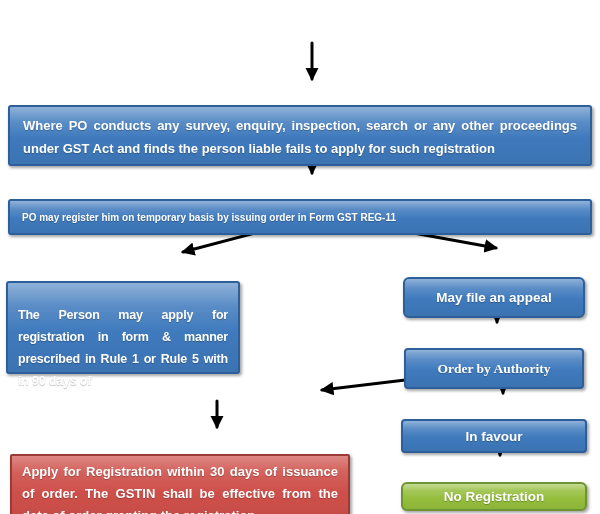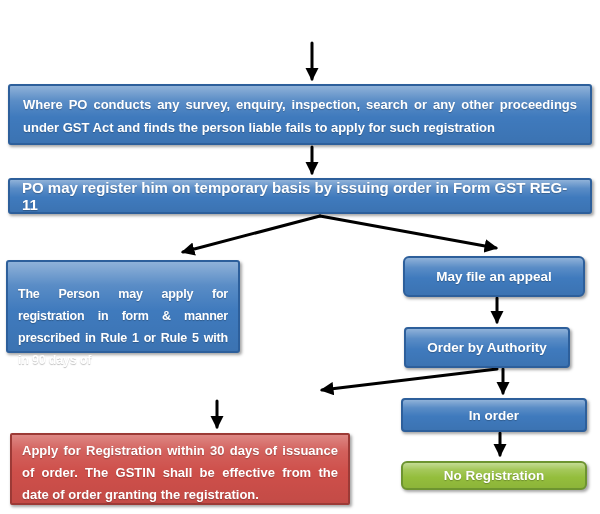--- a/index.html
+++ b/index.html
@@ -8,20 +8,21 @@
     font-family:"Liberation Sans","DejaVu Sans",sans-serif;
   }
   .arrows{position:absolute;left:0;top:0;width:600px;height:514px;pointer-events:none;}
   .arrows line{stroke:var(--arrow,#000);stroke-width:3;stroke-linecap:round;}
   .arrows .head{fill:var(--arrow,#000);}
 
   .node{
     position:absolute;box-sizing:border-box;color:#fff;font-weight:bold;
     text-shadow:0 1px 1px rgba(0,0,0,.25);
     box-shadow:1.5px 2px 3px rgba(0,0,0,.35);
+    margin-top:21px;
   }
   .blue{
     background-color:var(--node-blue,#3F7ABD);
     background-image:linear-gradient(180deg,rgba(255,255,255,.42),rgba(255,255,255,.14) 26%,rgba(255,255,255,0) 55%,rgba(0,0,0,.06));
     border:2px solid var(--node-blue-border,#2D5F9B);
     border-radius:3px;
   }
   .red{
     background-color:var(--node-red,#CE4F4A);
     background-image:linear-gradient(180deg,rgba(255,255,255,.32),rgba(255,255,255,.10) 24%,rgba(255,255,255,0) 55%,rgba(0,0,0,.05));
@@ -38,24 +39,24 @@
   .justify{text-align:justify;}
 
   .title-box{
     position:absolute;left:187px;top:9px;width:247px;height:33px;box-sizing:border-box;
     background:#fff;border:2px solid var(--title-border,#F79646);
     color:#1a1a1a;font-weight:bold;font-size:14.5px;
     display:flex;align-items:center;justify-content:center;
     box-shadow:1px 1.5px 2px rgba(0,0,0,.18);
   }
   .box-survey{left:8px;top:84px;width:584px;height:61px;padding:7px 13px;font-size:13px;line-height:23px;}
-  .box-tempreg{left:8px;top:178px;width:584px;height:36px;padding:8px 12px;display:flex;align-items:center;font-size:15px;}
+  .box-tempreg{left:8px;top:178px;width:584px;height:36px;padding:8px 12px;display:flex;align-items:center;font-size:10px;}
   .box-apply{left:6px;top:260px;width:234px;height:93px;padding:21px 10px;font-size:12.5px;line-height:22px;letter-spacing:-.2px;}
   .box-appeal{left:403px;top:256px;width:182px;height:41px;border-radius:6px;font-size:13.5px;}
-  .box-order{left:404px;top:327px;width:166px;height:41px;border-radius:4px;font-size:13.5px;}
+  .box-order{left:404px;top:327px;width:180px;height:41px;border-radius:4px;font-size:13.5px;font-family:Liberation Serif, serif;}
   .box-against{left:128px;top:373px;width:184px;height:27px;border-radius:3px;font-size:13px;}
   .box-apply30{left:10px;top:433px;width:340px;height:72px;padding:5px 10px;font-size:13px;line-height:22px;}
   .box-infavour{left:401px;top:398px;width:186px;height:34px;border-radius:4px;font-size:13.5px;}
   .box-noreg{left:401px;top:461px;width:186px;height:29px;font-size:13.5px;}
 </style>
 </head>
 <body>
 
 <div class="stage">
 
@@ -96,20 +97,20 @@
   <div class="node blue box-order center">
     <span>Order by Authority</span>
   </div>
 
 
   <div class="node red box-apply30 justify">
     <span>Apply for Registration within 30 days of issuance of order. The GSTIN shall be effective from the date of order granting the registration.</span>
   </div>
 
   <div class="node blue box-infavour center">
-    <span>In order</span>
+    <span>In favour</span>
   </div>
 
   <div class="node green box-noreg center">
     <span>No Registration</span>
   </div>
 
 </div>
 
 </body></html>

